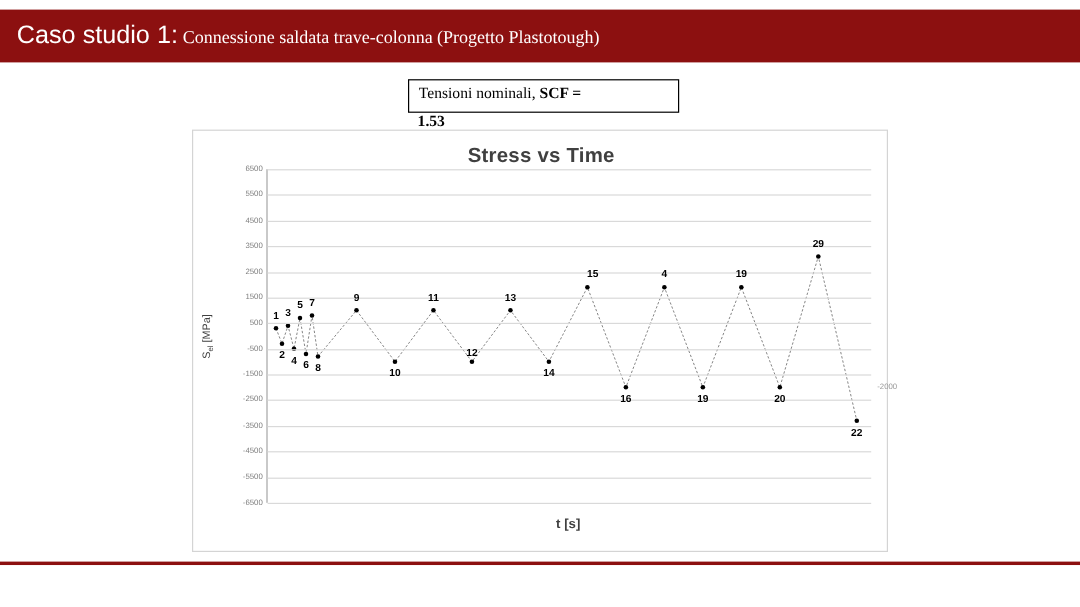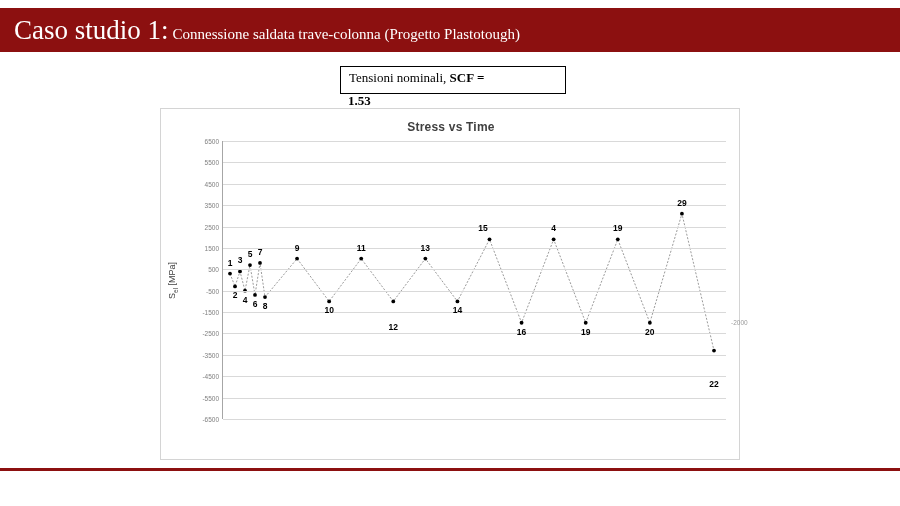--- a/index.html
+++ b/index.html
@@ -16,22 +16,22 @@
   
   #title-bar {
     position: absolute; left:0; top:8px; width:900px; height:44px;
     background: #8C1010;
   }
   #title-bar .tb-inner {
     position:absolute; left:14px; top:50%; transform: translateY(-50%);
     white-space: nowrap; color:#ffffff;
   }
   #title-main {
-    font-family: Liberation Serif, serif;
-    font-size: 27px; line-height:1;
+    font-family: Liberation Sans, sans-serif;
+    font-size: 21px; line-height:1;
   }
   #title-sub {
     font-family: "Liberation Serif", serif;
     font-size: 15px; line-height:1;
   }
 
   
   #callout-box {
     position:absolute; left:340px; top:66px; width:226px; height:28px;
     border:1px solid #000; background:#ffffff;
@@ -49,21 +49,21 @@
   }
 
   
   #chart-frame {
     position:absolute; left:160px; top:108px; width:580px; height:352px;
     border:1px solid #d4d4d4; background:#ffffff;
   }
   #chart-title {
     position:absolute; left:0; top:11px; width:580px; text-align:center;
     font-family:"Liberation Sans", sans-serif;
-    font-size:12px; font-weight:bold; color:#404040;
+    font-size:17px; font-weight:bold; color:#404040;
     letter-spacing:0.2px;
   }
 
   
   #plot {
     position:absolute; left:61px; top:32px; width:503px; height:278px;
     border-left:1px solid #a6a6a6;
     border-bottom:none;
   }
   .gridline {
@@ -205,35 +205,36 @@
       <div class="dlabel" style="left: 12px; top: 149.415px;">2</div>
       <div class="dlabel" style="left: 17px; top: 114.446px;">3</div>
       <div class="dlabel" style="left: 22px; top: 153.692px;">4</div>
       <div class="dlabel" style="left: 27px; top: 108.031px;">5</div>
       <div class="dlabel" style="left: 32px; top: 157.969px;">6</div>
       <div class="dlabel" style="left: 37px; top: 105.892px;">7</div>
       <div class="dlabel" style="left: 42px; top: 160.108px;">8</div>
       <div class="dlabel" style="left: 74.0714px; top: 101.615px;">9</div>
       <div class="dlabel" style="left: 106.143px; top: 164.385px;">10</div>
       <div class="dlabel" style="left: 138.214px; top: 101.615px;">11</div>
-      <div class="dlabel" style="left: 170.286px; top: 181px; text-align: right;">12</div>
+      <div class="dlabel" style="left: 170.286px; top: 148px; text-align: right;">12</div>
       <div class="dlabel" style="left: 202.357px; top: 101.615px;">13</div>
       <div class="dlabel" style="left: 234.429px; top: 164.385px;">14</div>
-      <div class="dlabel" style="left: 260px; top: 82.3692px;">15</div>
+      <div class="dlabel" style="left: 271px; top: 82.3692px;">15</div>
       <div class="dlabel" style="left: 298.571px; top: 185.769px;">16</div>
       <div class="dlabel" style="left: 330.643px; top: 82.3692px;">4</div>
       <div class="dlabel" style="left: 362.714px; top: 185.769px;">19</div>
       <div class="dlabel" style="left: 394.786px; top: 82.3692px;">19</div>
       <div class="dlabel" style="left: 426.857px; top: 185.769px;">20</div>
       <div class="dlabel" style="left: 458.929px; top: 56.7077px;">29</div>
-      <div class="dlabel" style="left: 491px; top: 213.569px; margin-top: 24px;">22</div>
+      <div class="dlabel" style="left: 491px; top: 213.569px;">22</div>
     </div>
 
   <div id="axis-note" style="left: 570px; top: 209.769px;">-2000</div>
 
+  <div id="xaxis-title">t [s]</div>
 </div>
 
 <div id="footer-rule"></div>
 <div id="footer">
 
   
 
   
   
 

